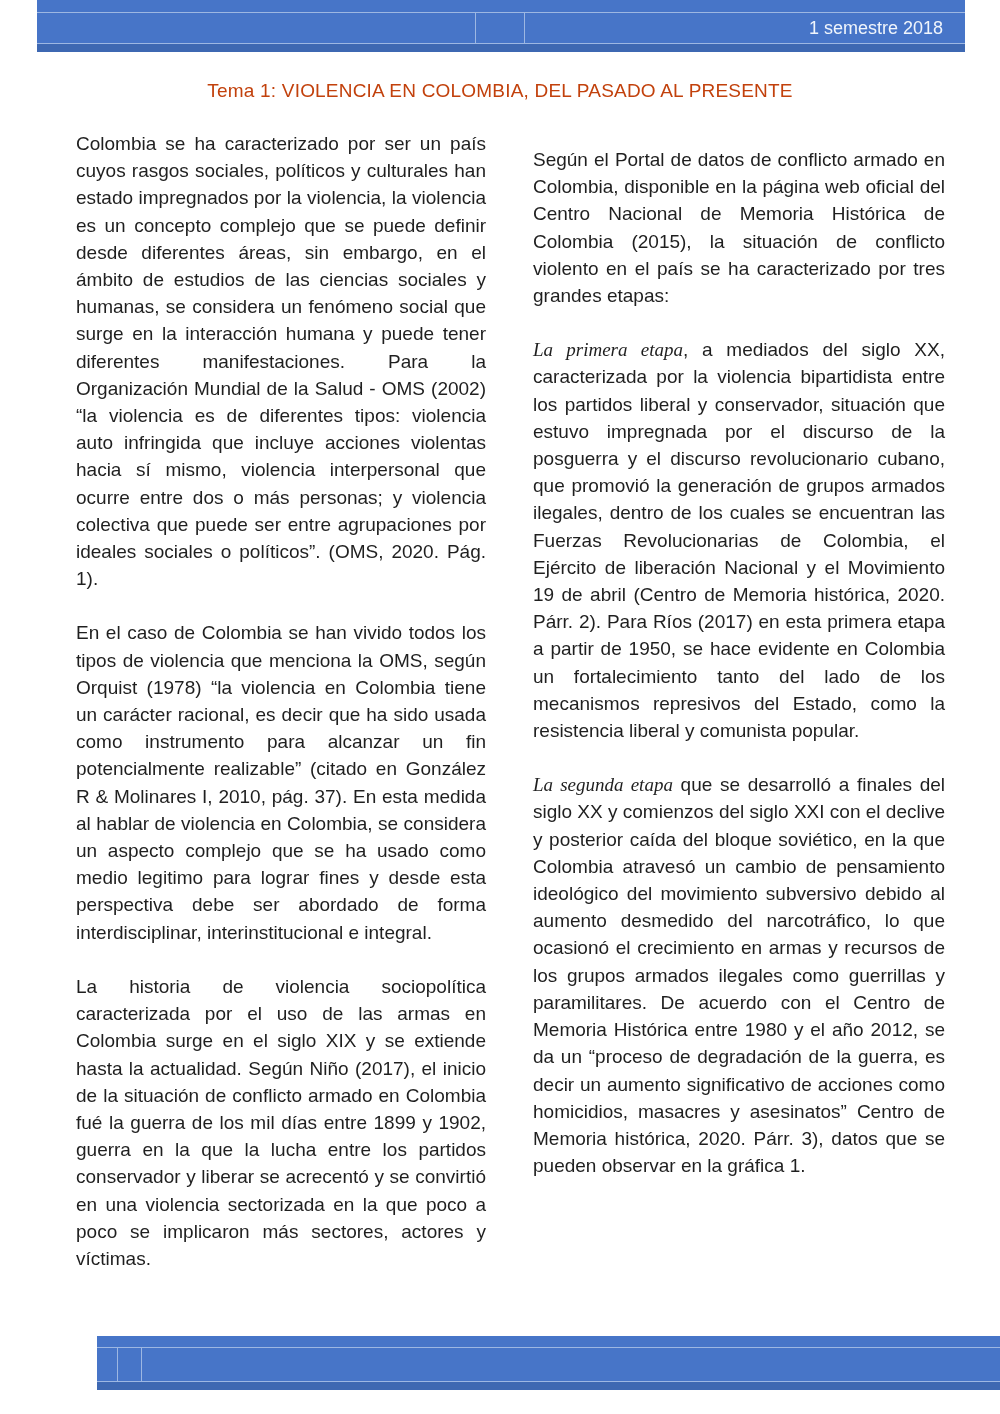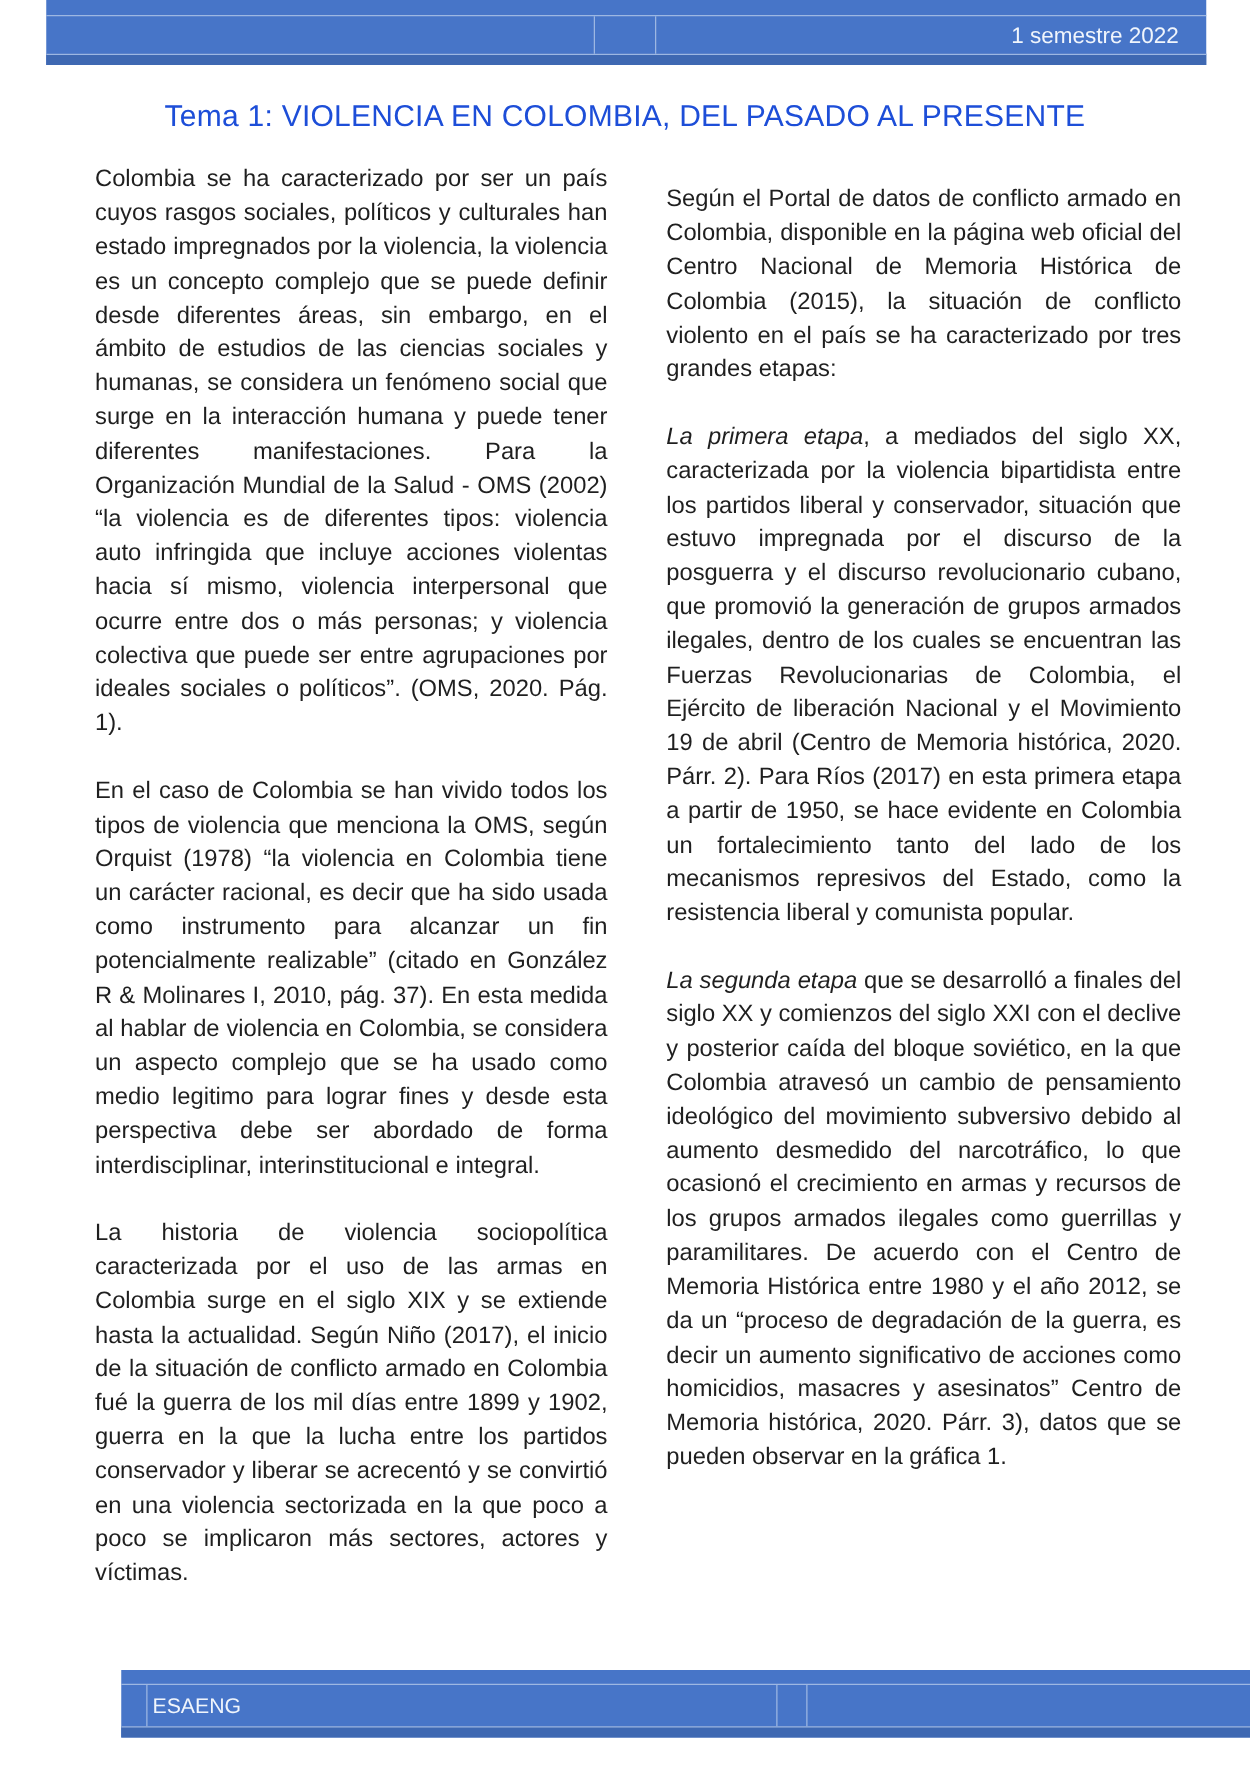--- a/index.html
+++ b/index.html
@@ -37,39 +37,39 @@
   .h-row.bottom { height: 8px; background: #3E68B2; border-top: 1px solid #9DB7E2; }
 
   
   .doc-title {
     position: absolute;
     top: 80px;
     left: 0;
     width: 100%;
     margin: 0;
     text-align: center;
-    color: #1d4ed8;
-    font-size: 24px;
+    color: #c2410c;
+    font-size: 19px;
     font-weight: 400;
     letter-spacing: 0.2px;
   }
 
   
   .col {
     position: absolute;
     top: 130px;
     font-size: 19px;
     line-height: 27.2px;
     text-align: justify;
     color: #1f1f1f;
   }
   .col-left  { left: 76px;  width: 410px; }
   .col-right { left: 533px; width: 412px; padding-top: 16px; }
   .col p { margin: 0 0 27px 0; }
-  .col em { font-style: italic; }
+  .col em { font-style: italic; font-family: Liberation Serif, serif; }
 
   
   .footer-table {
     position: absolute;
     left: 97px;
     top: 1336px;
     width: 903px;
     background: #4775C8;
   }
   .f-row.top { height: 11px; border-bottom: 1px solid #9DB7E2; }
@@ -93,21 +93,21 @@
 <body>
 
 <div class="page">
 
   <header class="header-table">
     <div class="h-row top"></div>
     <div class="h-row main">
       <div class="h-cell c1"></div>
       <div class="h-cell c2"></div>
       <div class="h-cell c3">
-        <span>1 semestre 2022</span>
+        <span>1 semestre 2018</span>
       </div>
     </div>
     <div class="h-row bottom"></div>
   </header>
 
   <h1 class="doc-title">Tema 1: VIOLENCIA EN COLOMBIA, DEL PASADO AL PRESENTE</h1>
 
   <main>
     <section class="col col-left">
       <p>Colombia se ha caracterizado por ser un país cuyos rasgos sociales, políticos y culturales han estado impregnados por la violencia, la violencia es un concepto complejo que se puede definir desde diferentes áreas, sin embargo, en el ámbito de estudios de las ciencias sociales y humanas, se considera un fenómeno social que surge en la interacción humana y puede tener diferentes manifestaciones. Para la Organización Mundial de la Salud - OMS (2002) “la violencia es de diferentes tipos: violencia auto infringida que incluye acciones violentas hacia sí mismo, violencia interpersonal que ocurre entre dos o más personas; y violencia colectiva que puede ser entre agrupaciones por ideales sociales o políticos”. (OMS, 2020. Pág. 1).</p>
@@ -119,22 +119,19 @@
       <p><em></em><span>Según el Portal de datos de conflicto armado en Colombia, disponible en la página web oficial del Centro Nacional de Memoria Histórica de Colombia (2015), la situación de conflicto violento en el país se ha caracterizado por tres grandes etapas:</span></p>
       <p><em>La primera etapa</em><span>, a mediados del siglo XX, caracterizada por la violencia bipartidista entre los partidos liberal y conservador, situación que estuvo impregnada por el discurso de la posguerra y el discurso revolucionario cubano, que promovió la generación de grupos armados ilegales, dentro de los cuales se encuentran las Fuerzas Revolucionarias de Colombia, el Ejército de liberación Nacional y el Movimiento 19 de abril (Centro de Memoria histórica, 2020. Párr. 2). Para Ríos (2017) en esta primera etapa a partir de 1950, se hace evidente en Colombia un fortalecimiento tanto del lado de los mecanismos represivos del Estado, como la resistencia liberal y comunista popular.</span></p>
       <p><em>La segunda etapa</em><span> que se desarrolló a finales del siglo XX y comienzos del siglo XXI con el declive y posterior caída del bloque soviético, en la que Colombia atravesó un cambio de pensamiento ideológico del movimiento subversivo debido al aumento desmedido del narcotráfico, lo que ocasionó el crecimiento en armas y recursos de los grupos armados ilegales como guerrillas y paramilitares. De acuerdo con el Centro de Memoria Histórica entre 1980 y el año 2012, se da un “proceso de degradación de la guerra, es decir un aumento significativo de acciones como homicidios, masacres y asesinatos” Centro de Memoria histórica, 2020. Párr. 3), datos que se pueden observar en la gráfica 1.</span></p>
     </section>
   </main>
 
   <footer class="footer-table">
     <div class="f-row top"></div>
     <div class="f-row main">
       <div class="f-cell c1"></div>
-      <div class="f-cell c2">
-        <span>ESAENG</span>
-      </div>
       <div class="f-cell c3"></div>
       <div class="f-cell c4"></div>
     </div>
     <div class="f-row bottom"></div>
   </footer>
 
 </div>
 
 </body></html>

